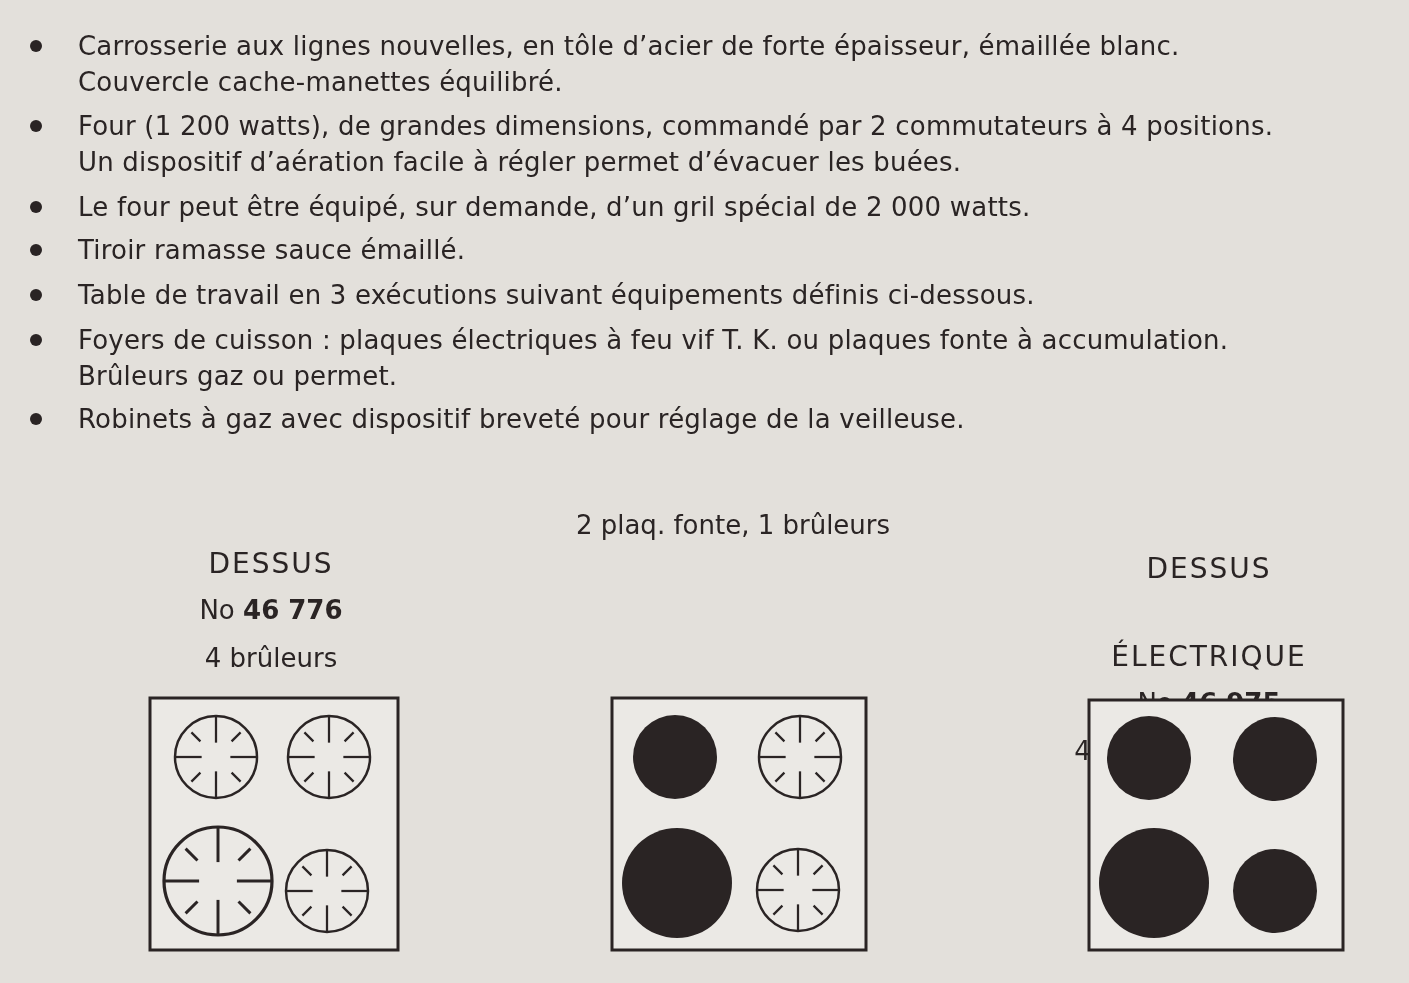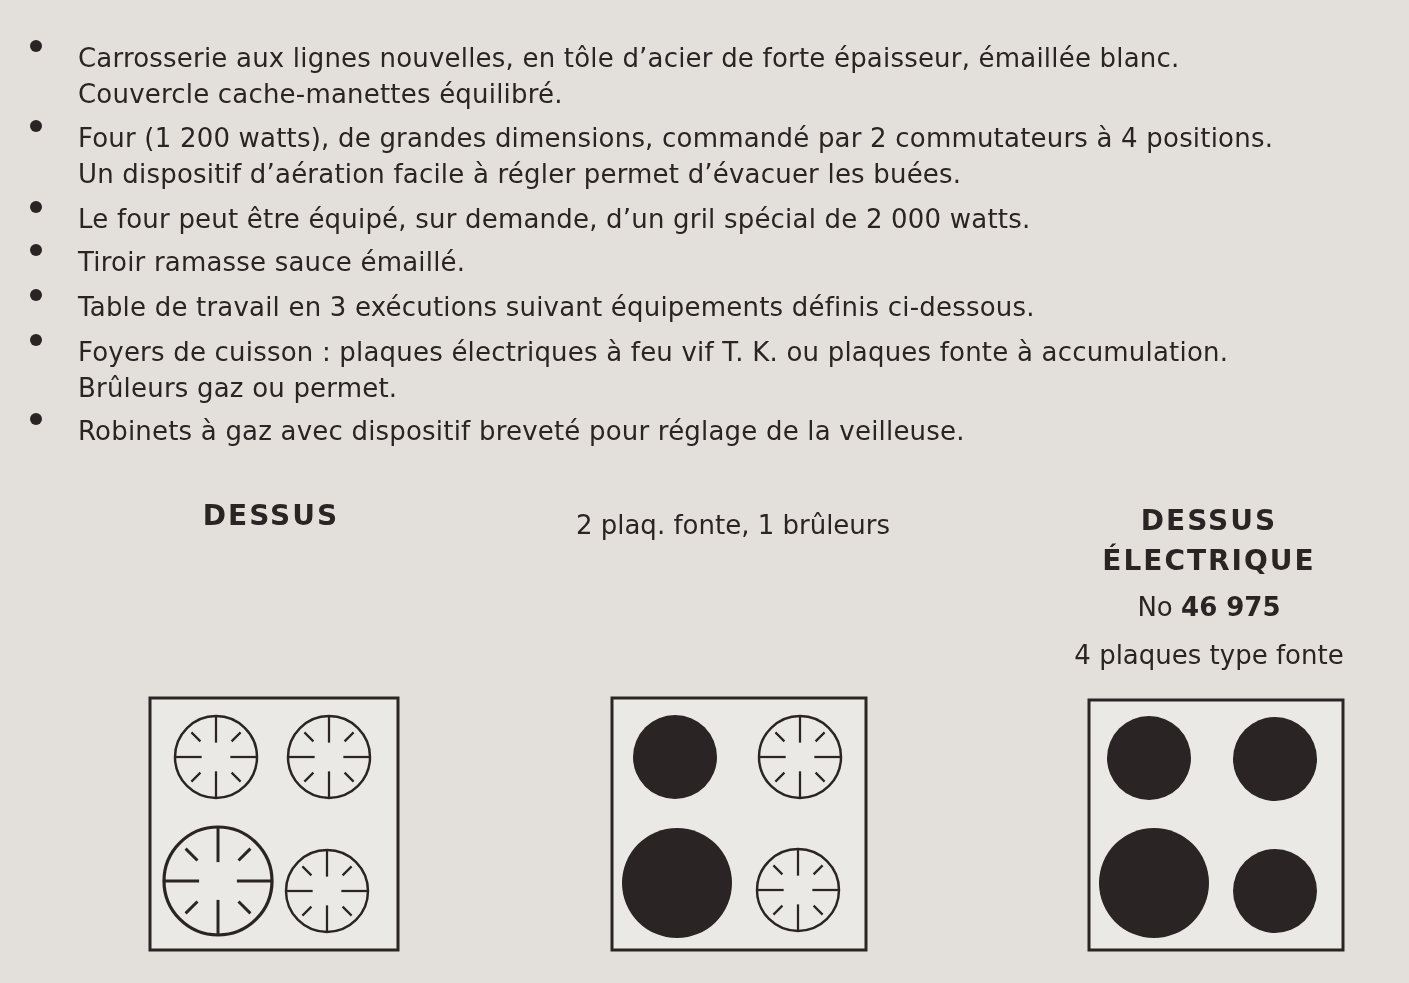--- a/index.html
+++ b/index.html
@@ -1,23 +1,23 @@
 <!DOCTYPE html>
 <html><head>
 <meta charset="utf-8">
 <style>
   html,body{margin:0;padding:0;}
   body{width:1409px;height:983px;background:#e3e0db;position:relative;overflow:hidden;
        font-family:"DejaVu Sans","Liberation Sans",sans-serif;color:#2a2424;}
   .bullets{position:absolute;left:0;top:0;width:1409px;}
   .bl{position:absolute;left:30px;font-size:26px;line-height:36px;letter-spacing:0.2px;white-space:nowrap;}
   .bl .dot{position:absolute;left:0;top:12px;width:12px;height:12px;border-radius:50%;background:#2a2424;}
-  .bl .t{position:absolute;left:48px;top:12px;}
+  .bl .t{position:absolute;left:48px;top:0;}
   .col{position:absolute;text-align:center;width:420px;}
-  .h{font-weight:bold;font-size:28px;letter-spacing:2px;line-height:40px;}
+  .h{font-weight:normal;font-size:28px;letter-spacing:2px;line-height:40px;margin-top:48px;}
   .no{font-size:26px;line-height:40px;margin-top:6px;}
   .no b{font-weight:bold;}
   .sub{font-size:26px;line-height:40px;margin-top:8px;}
   svg{position:absolute;left:0;top:0;}
 </style>
 </head>
 <body>
 
 <div class="bullets">
   <div class="bl" style="top:28px">
@@ -54,20 +54,22 @@
       <span class="t">Brûleurs gaz ou permet.</span>
     </div>
   <div class="bl" style="top:401px">
       <span class="dot"></span>
       <span class="t">Robinets à gaz avec dispositif breveté pour réglage de la veilleuse.</span>
     </div>
 </div>
 
 <div class="col" style="left:61px;top:496px">
   <div class="h">DESSUS</div>
+  <div class="no"><span>No</span> <b>46 776</b></div>
+  <div class="sub">4 brûleurs</div>
 </div>
 
 <div class="col" style="left:523px;top:497px">
   <div class="sub">2 plaq. fonte, 1 brûleurs</div>
 </div>
 
 <div class="col" style="left:999px;top:501px">
   <div class="h">DESSUS</div>
   <div class="h">ÉLECTRIQUE</div>
   <div class="no"><span>No</span> <b>46 975</b></div>

